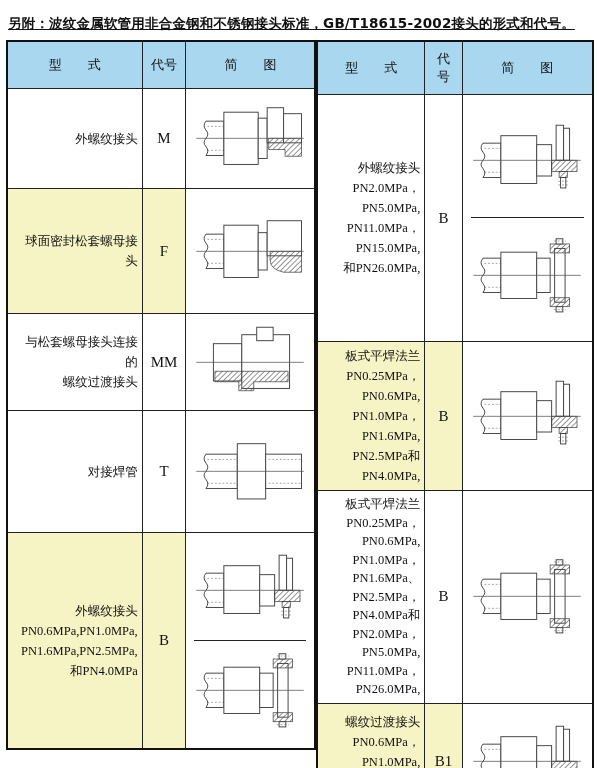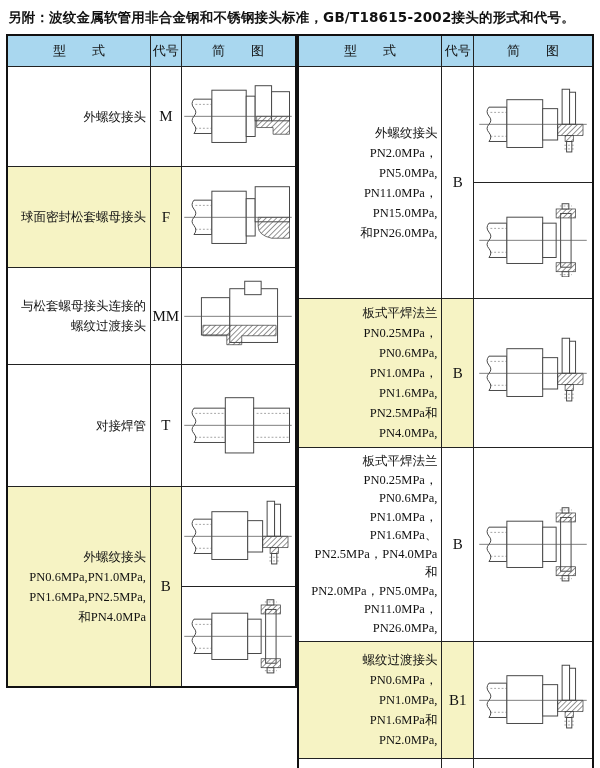--- a/index.html
+++ b/index.html
@@ -1,22 +1,22 @@
 <!DOCTYPE html>
 <html><head>
 <meta charset="utf-8">
 <style>
   html,body{margin:0;padding:0;background:#fff;}
   .page{width:600px;height:768px;background:#fff;overflow:hidden;
         font-family:"Liberation Serif","DejaVu Sans",serif;color:#111;}
-  .doc-title{font-size:13.5px;font-weight:bold;padding:9px 8px 7px 8px;letter-spacing:0.2px;
-             font-family:"DejaVu Sans","Liberation Sans",sans-serif;}
+  .doc-title{font-size:13.5px;font-weight:bold;padding:15px 8px 7px 8px;letter-spacing:0.2px;
+             font-family:"DejaVu Sans","Liberation Sans",sans-serif;text-decoration:underline;}
   .tables{display:flex;align-items:flex-start;padding:0 6px;}
   table{border-collapse:collapse;table-layout:fixed;border:2px solid #111;}
-  td,th{border:1px solid #222;padding:0;vertical-align:middle;}
+  td,th{border:1px solid #222;padding:8px;vertical-align:middle;}
   th{background:#a9d7ef;font-weight:normal;font-size:13px;height:30px;
      font-family:"DejaVu Sans","Liberation Sans",sans-serif;}
   .type-cell{font-size:12.5px;line-height:20px;padding:4px 4px 4px 13px;
              white-space:pre-line;text-align:right;
              font-family:"Liberation Serif","DejaVu Sans",serif;}
   .tight .type-cell{line-height:18.5px;padding-left:11px;}
   .code-cell{text-align:center;font-size:15px;font-family:"Liberation Serif",serif;}
   .diagram-cell{text-align:center;background:#fff;}
   tr.hl .type-cell, tr.hl .code-cell{background:#f6f3c4;}
   .dg{display:flex;align-items:center;justify-content:center;}
@@ -62,21 +62,21 @@
                   <rect x="40" y="15" width="46" height="70" fill="#fff" stroke="#444" stroke-width="1.3"></rect>
                   <rect x="86" y="23" width="12" height="54" fill="#fff" stroke="#444" stroke-width="1.3"></rect>
                   <rect x="98" y="9" width="22" height="47" fill="#fff" stroke="#444" stroke-width="1.3"></rect>
                   <rect x="120" y="17" width="24" height="39" fill="#fff" stroke="#444" stroke-width="1.3"></rect>
                   <path d="M100 50 h44 v24 h-22 v-9 h-22 Z" fill="url(#hatch)" stroke="#444" stroke-width="1"></path>
                   <line x1="3" y1="50" x2="147" y2="50" stroke="#555" stroke-width="1"></line>
                 </svg>
               </div>
             </td>
       </tr>
-      <tr class="hl" style="height:101px">
+      <tr class="hl" style="height:125px">
         <td class="type-cell">球面密封松套螺母接头</td>
         <td class="code-cell">F</td>
         <td class="diagram-cell">
               <div class="dg">
                 <svg viewBox="0 0 150 100" xmlns="http://www.w3.org/2000/svg">
                   <path d="M40 27 H16 q-5 6 0 12 q5 5.5 0 11 q-5 5.5 0 11 q5 6 0 12 H40 Z" fill="#fff" stroke="#444" stroke-width="1.3"></path>
                   <line x1="18" y1="34" x2="40" y2="34" stroke="#666" stroke-width="0.8" stroke-dasharray="2.5 2.5"></line>
                   <line x1="18" y1="66" x2="40" y2="66" stroke="#666" stroke-width="0.8" stroke-dasharray="2.5 2.5"></line>
                   <rect x="40" y="15" width="46" height="70" fill="#fff" stroke="#444" stroke-width="1.3"></rect>
                   <rect x="86" y="25" width="12" height="50" fill="#fff" stroke="#444" stroke-width="1.3"></rect>

